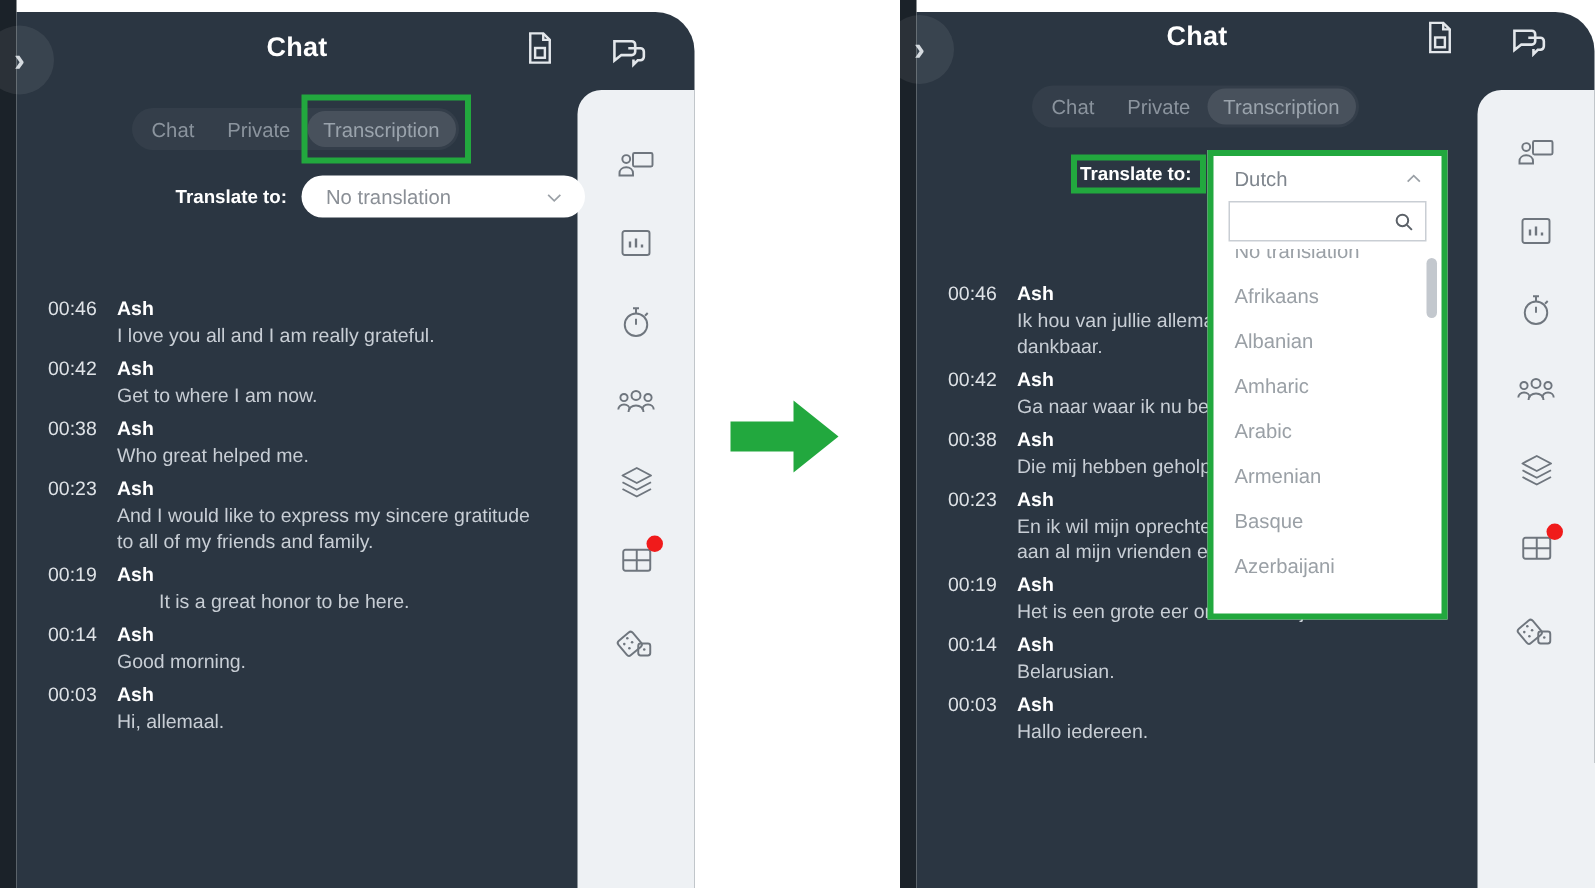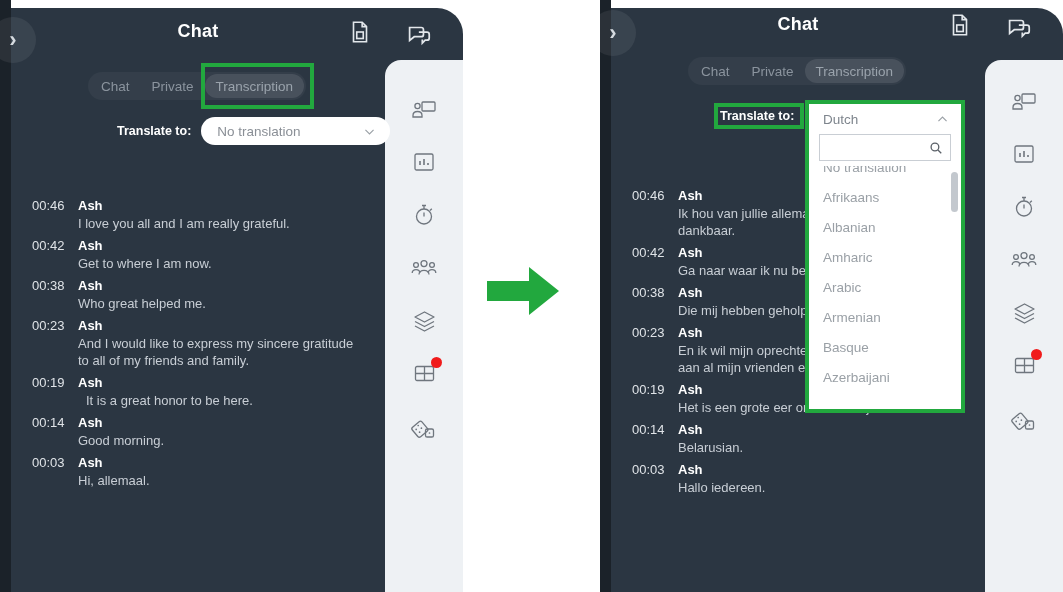--- a/index.html
+++ b/index.html
@@ -183,21 +183,21 @@
             <span class="mtime">00:23</span>
             <span class="mname">Ash</span>
           </div>
           <div class="mtext" style="margin-left: 46px;">And I would like to express my sincere gratitude to all of my friends and family.</div>
         </div>
         <div class="msg" style="margin-bottom: 6px;">
           <div class="mhead">
             <span class="mtime">00:19</span>
             <span class="mname">Ash</span>
           </div>
-          <div class="mtext" style="margin-left: 54px;">It is a great honor to be here.</div>
+          <div class="mtext" style="margin-left: 74px;">It is a great honor to be here.</div>
         </div>
         <div class="msg" style="margin-bottom: 6px;">
           <div class="mhead">
             <span class="mtime">00:14</span>
             <span class="mname">Ash</span>
           </div>
           <div class="mtext" style="margin-left: 46px;">Good morning.</div>
         </div>
         <div class="msg" style="margin-bottom: 6px;">
           <div class="mhead">

